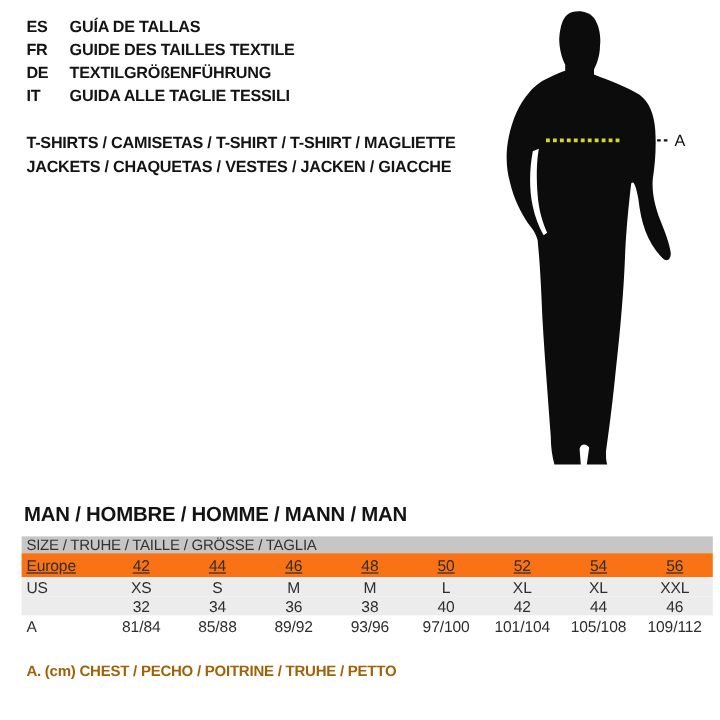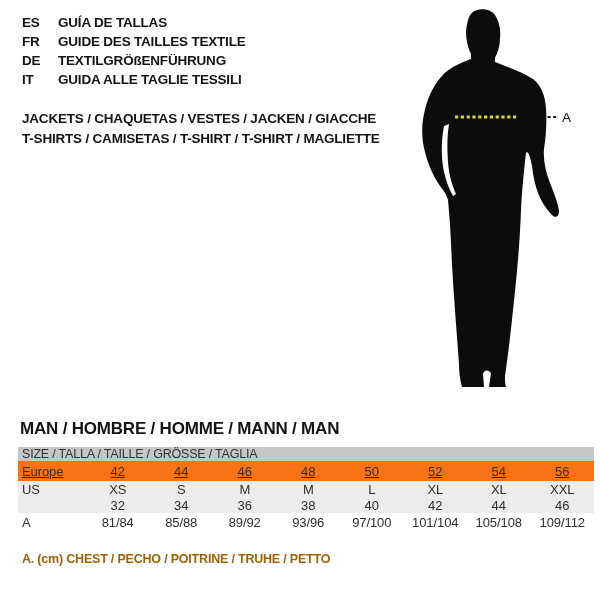--- a/index.html
+++ b/index.html
@@ -54,22 +54,22 @@
       <span class="lang-code">DE</span>
       <span class="lang-label">TEXTILGRÖßENFÜHRUNG</span>
     </div>
     <div class="lang-row">
       <span class="lang-code">IT</span>
       <span class="lang-label">GUIDA ALLE TAGLIE TESSILI</span>
     </div>
   </div>
 
   <div class="categories">
+    <div>T-SHIRTS / CAMISETAS / T-SHIRT / T-SHIRT / MAGLIETTE</div>
     <div>JACKETS / CHAQUETAS / VESTES / JACKEN / GIACCHE</div>
-    <div>T-SHIRTS / CAMISETAS / T-SHIRT / T-SHIRT / MAGLIETTE</div>
   </div>
 
   <svg class="fig-svg" viewBox="0 0 600 600" xmlns="http://www.w3.org/2000/svg">
 
     <path fill="#0c0c0c" d="
       M473,12 C478,8 490,8 495,15 C499,21 501,29 500,38 C500,47 497,54 495,58
       L495,62 C505,66 522,72 533,79 C541,85 545,95 546,108 C547,122 546,136 544,149
       C543,161 546,172 550,183 C554,193 558,203 559,211 C559,216 556,219 552,215
       C546,209 541,201 538,193 C535,185 533,175 532,166 C530,155 528,150 526,153
       C524,170 522,190 521,210 C520,240 517,275 513,310 C510,340 507,362 505,376
@@ -85,21 +85,21 @@
 
     <line x1="455" y1="117" x2="517" y2="117" stroke="#d5d82b" stroke-width="3" stroke-dasharray="3.2 2.6"></line>
 
     <line x1="542" y1="117" x2="557" y2="117" stroke="#111111" stroke-width="2" stroke-dasharray="3 2.6"></line>
     <text x="562" y="122" font-size="13.5" fill="#111" font-family="Liberation Sans, sans-serif">A</text>
   </svg>
 
   <div class="section-title">MAN / HOMBRE / HOMME / MANN / MAN</div>
 
   <div class="size-table">
-    <div class="thead">SIZE / TALLA / TAILLE / GRÖSSE / TAGLIA</div>
+    <div class="thead">SIZE / TRUHE / TAILLE / GRÖSSE / TAGLIA</div>
 
     <div class="trow row-europe">
       <div class="cell label">Europe</div>
       <div class="cell">42</div>
       <div class="cell">44</div>
       <div class="cell">46</div>
       <div class="cell">48</div>
       <div class="cell">50</div>
       <div class="cell">52</div>
       <div class="cell">54</div>

